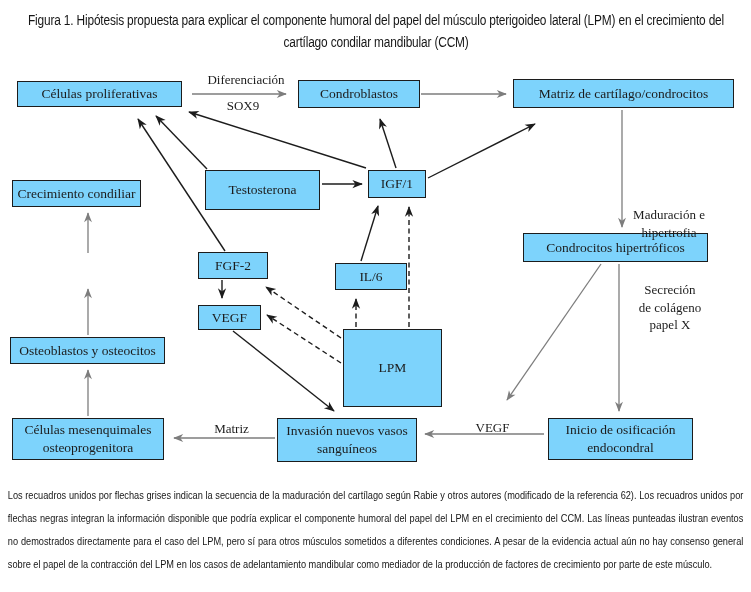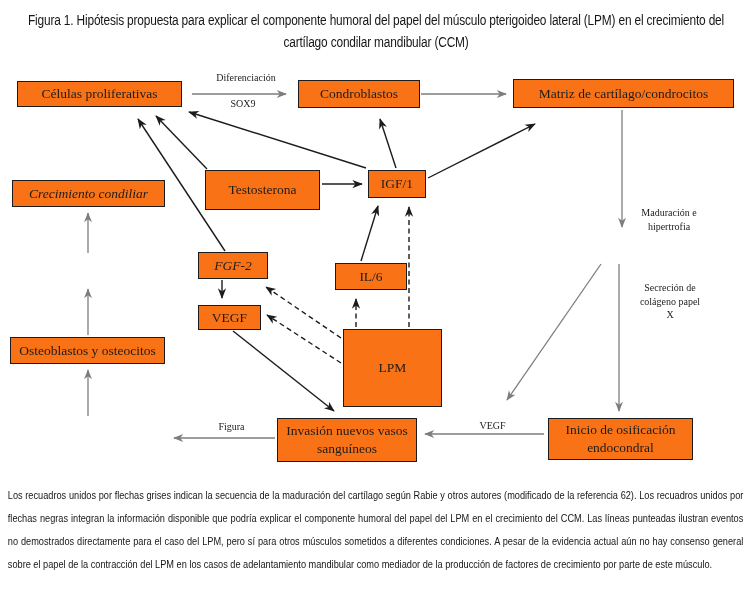--- a/index.html
+++ b/index.html
@@ -4,25 +4,25 @@
 <style>
   html,body{margin:0;padding:0;background:#ffffff;}
   .page{position:relative;width:751px;height:592px;background:#ffffff;overflow:hidden;
         font-family:"Liberation Sans",sans-serif;color:#1c1c1c;}
   .fig-title{position:absolute;top:9px;left:-66px;width:884px;text-align:center;
         transform:scaleX(.85);transform-origin:center top;
         font-family:"Liberation Sans",sans-serif;font-size:14px;line-height:22px;
         letter-spacing:-.2px;color:#161616;}
   .diagram{position:absolute;left:0;top:0;width:751px;height:592px;}
   .arrow-svg{position:absolute;left:0;top:0;}
-  .box{position:absolute;border:1.3px solid #1c1c1c;background:#f97316;box-sizing:border-box;
+  .box{position:absolute;border:1.3px solid #1c1c1c;background:#7dd3fc;box-sizing:border-box;
         display:flex;align-items:center;justify-content:center;text-align:center;
         font-family:"Liberation Serif",serif;font-size:13.5px;line-height:1.3;color:#1c1c1c;
         padding:1px 3px;}
-  .lbl{position:absolute;font-family:"Liberation Serif",serif;font-size:10px;
+  .lbl{position:absolute;font-family:"Liberation Serif",serif;font-size:13px;
         line-height:1.35;color:#1c1c1c;text-align:center;}
   .caption{position:absolute;top:484px;left:0;width:963px;transform:scaleX(.78);
         transform-origin:left top;box-sizing:border-box;padding:0 10px;
         font-family:"Liberation Sans",sans-serif;font-size:11.8px;line-height:23px;
         text-align:justify;letter-spacing:0px;color:#161616;}
 </style>
 </head>
 <body>
 
 <div class="page">
@@ -73,34 +73,36 @@
         <line x1="409" y1="327" x2="409" y2="207" marker-end="url(#mb)"></line>
         <line x1="356" y1="327" x2="356" y2="299" marker-end="url(#mb)"></line>
         <line x1="341" y1="338" x2="266" y2="287" marker-end="url(#mb)"></line>
         <line x1="341" y1="363" x2="267" y2="315" marker-end="url(#mb)"></line>
       </g>
     </svg>
 
     <div class="box" style="left:17px;top:81px;width:165px;height:26px;">Células proliferativas</div>
     <div class="box" style="left:298px;top:80px;width:122px;height:28px;">Condroblastos</div>
     <div class="box" style="left:513px;top:79px;width:221px;height:29px;">Matriz de cartílago/condrocitos</div>
-    <div class="box" style="left:12px;top:180px;width:153px;height:27px;font-style:italic;">Crecimiento condiliar</div>
+    <div class="box" style="left:12px;top:180px;width:129px;height:27px;">Crecimiento condiliar</div>
     <div class="box" style="left:205px;top:170px;width:115px;height:40px;">Testosterona</div>
     <div class="box" style="left:368px;top:170px;width:58px;height:28px;">IGF/1</div>
-    <div class="box" style="left:198px;top:252px;width:70px;height:27px;font-style:italic;">FGF-2</div>
+    <div class="box" style="left:198px;top:252px;width:70px;height:27px;">FGF-2</div>
     <div class="box" style="left:335px;top:263px;width:72px;height:27px;">IL/6</div>
     <div class="box" style="left:198px;top:305px;width:63px;height:25px;">VEGF</div>
+    <div class="box" style="left:523px;top:233px;width:185px;height:29px;">Condrocitos hipertróficos</div>
     <div class="box" style="left:10px;top:337px;width:155px;height:27px;">Osteoblastos y osteocitos</div>
     <div class="box" style="left:343px;top:329px;width:99px;height:78px;">LPM</div>
+    <div class="box" style="left:12px;top:418px;width:152px;height:42px;">Células mesenquimales osteoprogenitora</div>
     <div class="box" style="left:277px;top:418px;width:140px;height:44px;">Invasión nuevos vasos sanguíneos</div>
     <div class="box" style="left:548px;top:418px;width:145px;height:42px;">Inicio de osificación endocondral</div>
 
     <div class="lbl" style="left:200px;top:71px;width:92px;">Diferenciación</div>
     <div class="lbl" style="left:212px;top:97px;width:62px;">SOX9</div>
     <div class="lbl" style="left:632px;top:162px;width:74px;margin-top:44px;">Maduración e hipertrofia</div>
     <div class="lbl" style="left:638px;top:281px;width:64px;">Secreción de colágeno papel X</div>
     <div class="lbl" style="left:465px;top:419px;width:55px;">VEGF</div>
-    <div class="lbl" style="left:204px;top:420px;width:55px;">Figura</div>
+    <div class="lbl" style="left:204px;top:420px;width:55px;">Matriz</div>
   </div>
 
   <div class="caption">Los recuadros unidos por flechas grises indican la secuencia de la maduración del cartílago según Rabie y otros autores (modificado de la referencia 62). Los recuadros unidos por flechas negras integran la información disponible que podría explicar el componente humoral del papel del LPM en el crecimiento del CCM. Las líneas punteadas ilustran eventos no demostrados directamente para el caso del LPM, pero sí para otros músculos sometidos a diferentes condiciones. A pesar de la evidencia actual aún no hay consenso general sobre el papel de la contracción del LPM en los casos de adelantamiento mandibular como mediador de la producción de factores de crecimiento por parte de este músculo.</div>
 
 </div>
 
 </body></html>

